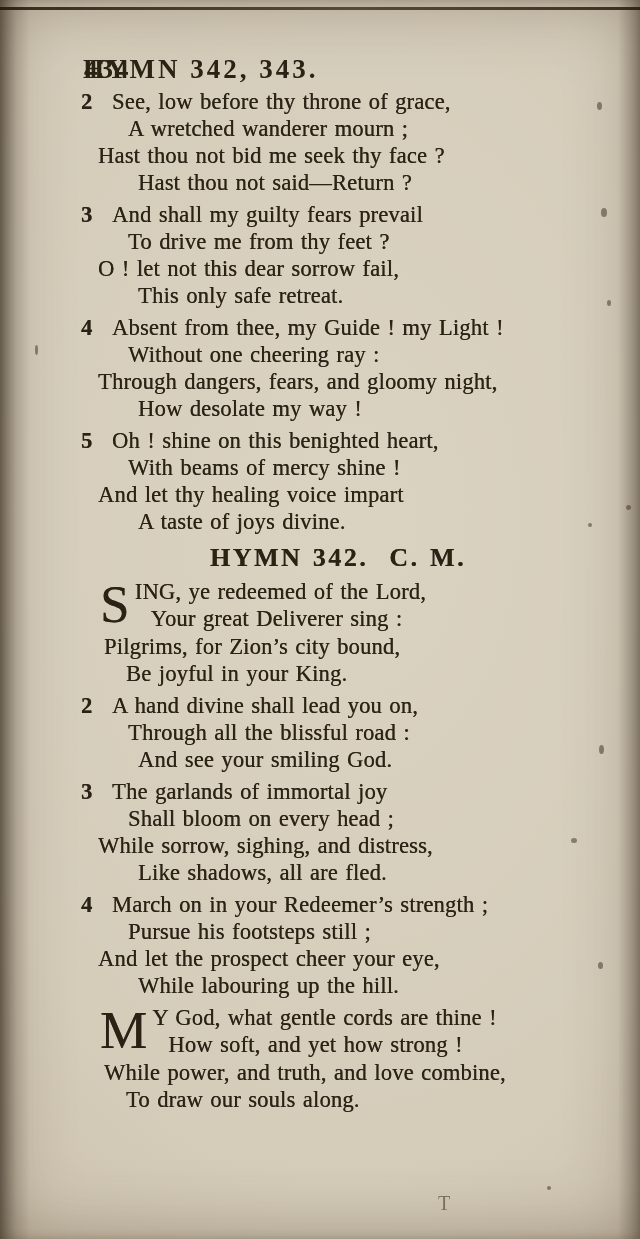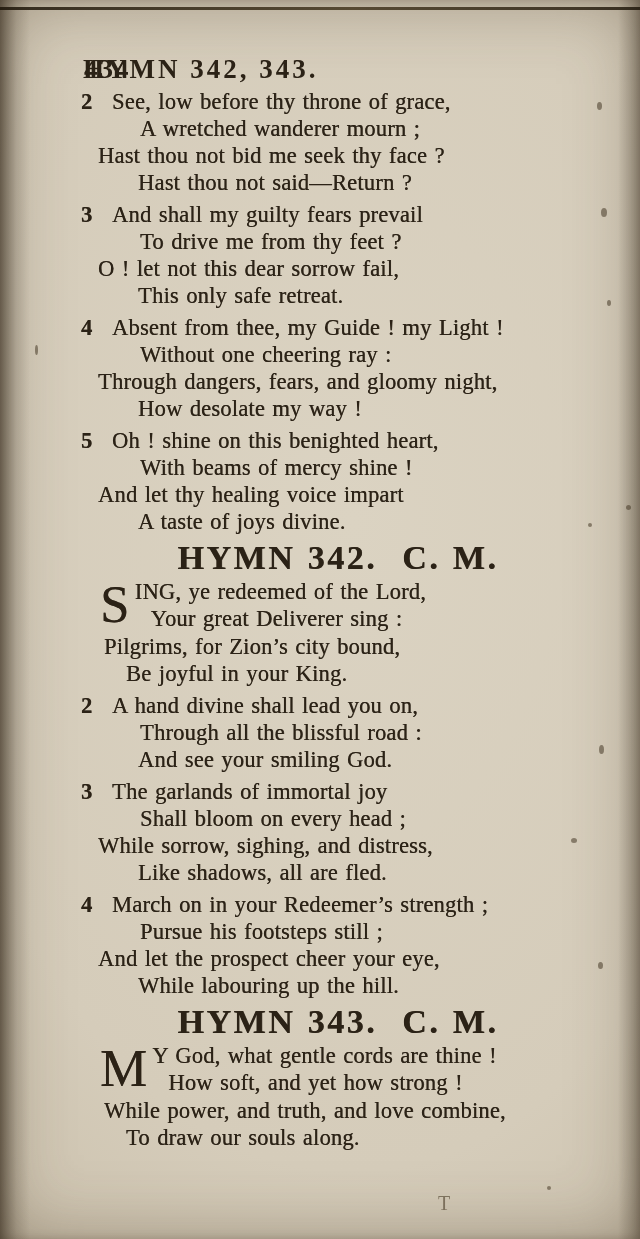--- a/index.html
+++ b/index.html
@@ -42,36 +42,36 @@
     position:absolute; top:88px; left:0; width:640px;
     padding-left:112px; padding-right:36px;
     font-size:22.5px; line-height:27px;
     word-spacing:1.5px; letter-spacing:0.2px;
     text-shadow:0.35px 0 0 rgba(43,34,22,0.8);
   }
 
   .verse { position:relative; margin-bottom:5px; }
   .vnum { position:absolute; left:-31px; top:0; font-weight:bold; }
   .vline { white-space:nowrap; }
-  .vline.l1 { margin-left:28px; }
+  .vline.l1 { margin-left:16px; }
   .vline.l2 { margin-left:-14px; }
   .vline.l3 { margin-left:26px; }
 
   .dropcap-verse { margin-left:-12px; }
   .dropcap {
     float:left; font-size:53px; line-height:50px; height:54px;
     margin:1px 5px 0 0; font-weight:normal;
   }
   .dropcap-verse .vline.l1 { margin-left:0; text-indent:16px; }
   .dropcap-verse .vline.l2 { clear:left; margin-left:4px; }
   .dropcap-verse .vline.l3 { clear:left; }
 
   .hymn-heading {
     text-align:center; font-weight:bold;
-    font-size:34px; letter-spacing:2.5px;
+    font-size:26px; letter-spacing:2.5px;
     margin:9px 0 7px -40px;
   }
 
   .speck { position:absolute; background:#463826; border-radius:50%; opacity:.55; }
   .bottom-mark {
     position:absolute; left:438px; top:1192px;
     font-size:20px; color:#4a3c28; opacity:.6;
   }
 </style>
 </head>
@@ -137,21 +137,20 @@
         <div class="vline l2">While sorrow, sighing, and distress,</div>
         <div class="vline l3">Like shadows, all are fled.</div>
       </div>
       <div class="verse">
         <span class="vnum">4</span>
         <div class="vline l0">March on in your Redeemer’s strength ;</div>
         <div class="vline l1">Pursue his footsteps still ;</div>
         <div class="vline l2">And let the prospect cheer your eye,</div>
         <div class="vline l3">While labouring up the hill.</div>
       </div>
-      <div class="hymn-heading">HYMN 343.&nbsp; C. M.</div>
       <div class="verse dropcap-verse">
         <span class="dropcap">M</span>
         <div class="vline l0">Y God, what gentle cords are thine !</div>
         <div class="vline l1">How soft, and yet how strong !</div>
         <div class="vline l2">While power, and truth, and love combine,</div>
         <div class="vline l3">To draw our souls along.</div>
       </div>
     </div>
 
   <div class="speck" style="left:597px;top:102px;width:5px;height:8px;"></div>

